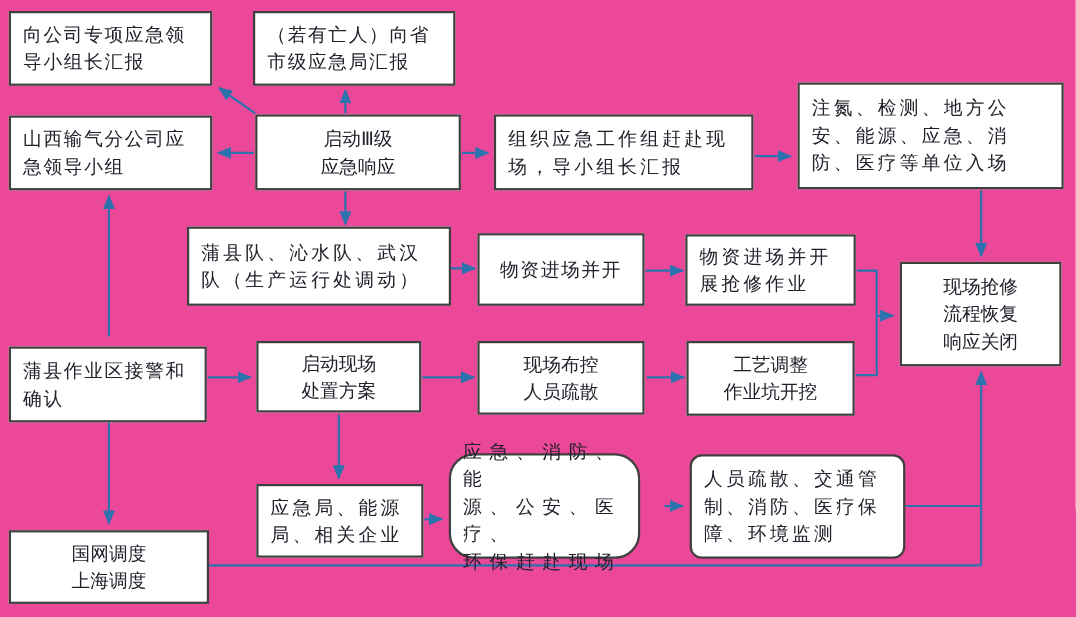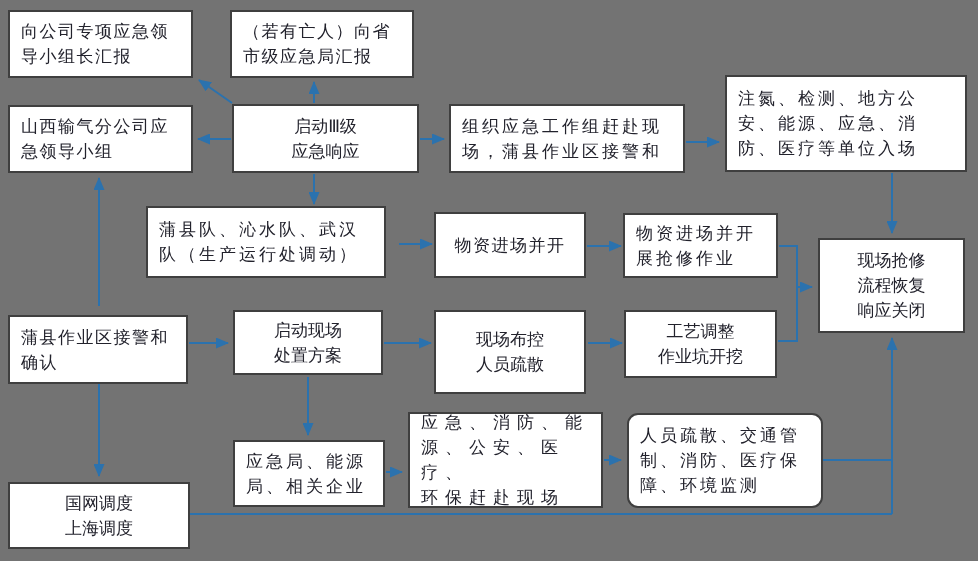--- a/index.html
+++ b/index.html
@@ -1,19 +1,19 @@
 <!DOCTYPE html>
 <html><head>
 <meta charset="utf-8">
 <style>
   html,body{margin:0;padding:0;background:#ffffff;}
   .canvas{
     position:relative;
     width:978px;height:561px;
-    background:#737373;
+    background:#ec4899;
     font-family:Liberation Sans, sans-serif;
     overflow:hidden;
   }
   .connectors{position:absolute;left:0;top:0;width:978px;height:561px;}
   .node{
     position:absolute;
     box-sizing:border-box;
     border:2px solid #3f3f3f;
     background:#ffffff;
     color:#22222c;
@@ -72,54 +72,54 @@
   <div class="node l sp1" style="left:230px;top:10px;width:184px;height:68px;">（若有亡人）向省
 市级应急局汇报</div>
 
   <div class="node l sp1" style="left:8px;top:105px;width:185px;height:68px;">山西输气分公司应
 急领导小组</div>
 
   <div class="node c" style="left:232px;top:104px;width:187px;height:69px;">启动Ⅲ级
 应急响应</div>
 
   <div class="node l sp2" style="left:449px;top:104px;width:236px;height:69px;">组织应急工作组赶赴现
-场，蒲县作业区接警和</div>
+场，导小组长汇报</div>
 
   <div class="node l sp2" style="left:725px;top:75px;width:242px;height:97px;">注氮、检测、地方公
 安、能源、应急、消
 防、医疗等单位入场</div>
 
-  <div class="node l sp2" style="left:146px;top:206px;width:240px;height:72px;">蒲县队、沁水队、武汉
+  <div class="node l sp2" style="left:170px;top:206px;width:240px;height:72px;">蒲县队、沁水队、武汉
 队（生产运行处调动）</div>
 
   <div class="node c sp1" style="left:434px;top:212px;width:152px;height:66px;">物资进场并开</div>
 
   <div class="node l sp2" style="left:623px;top:213px;width:155px;height:65px;">物资进场并开
 展抢修作业</div>
 
   <div class="node c" style="left:818px;top:238px;width:147px;height:95px;">现场抢修
 流程恢复
 响应关闭</div>
 
   <div class="node l sp1" style="left:8px;top:315px;width:180px;height:69px;">蒲县作业区接警和
 确认</div>
 
   <div class="node c" style="left:233px;top:310px;width:150px;height:65px;">启动现场
 处置方案</div>
 
-  <div class="node c" style="left:434px;top:310px;width:152px;height:84px;">现场布控
+  <div class="node c" style="left:434px;top:310px;width:152px;height:67px;">现场布控
 人员疏散</div>
 
   <div class="node c" style="left:624px;top:310px;width:153px;height:68px;">工艺调整
 作业坑开挖</div>
 
   <div class="node l sp2" style="left:233px;top:440px;width:152px;height:67px;">应急局、能源
 局、相关企业</div>
 
-  <div class="node l sp3" style="left:408px;top:412px;width:195px;height:96px;">应急、消防、能
+  <div class="node l sp3" style="left:408px;top:412px;width:174px;height:96px;border-radius:23px;">应急、消防、能
 源、公安、医疗、
 环保赶赴现场</div>
 
   <div class="node l sp2" style="left:627px;top:413px;width:196px;height:95px;border-radius:11px;">人员疏散、交通管
 制、消防、医疗保
 障、环境监测</div>
 
   <div class="node c" style="left:8px;top:482px;width:182px;height:67px;">国网调度
 上海调度</div>
 

